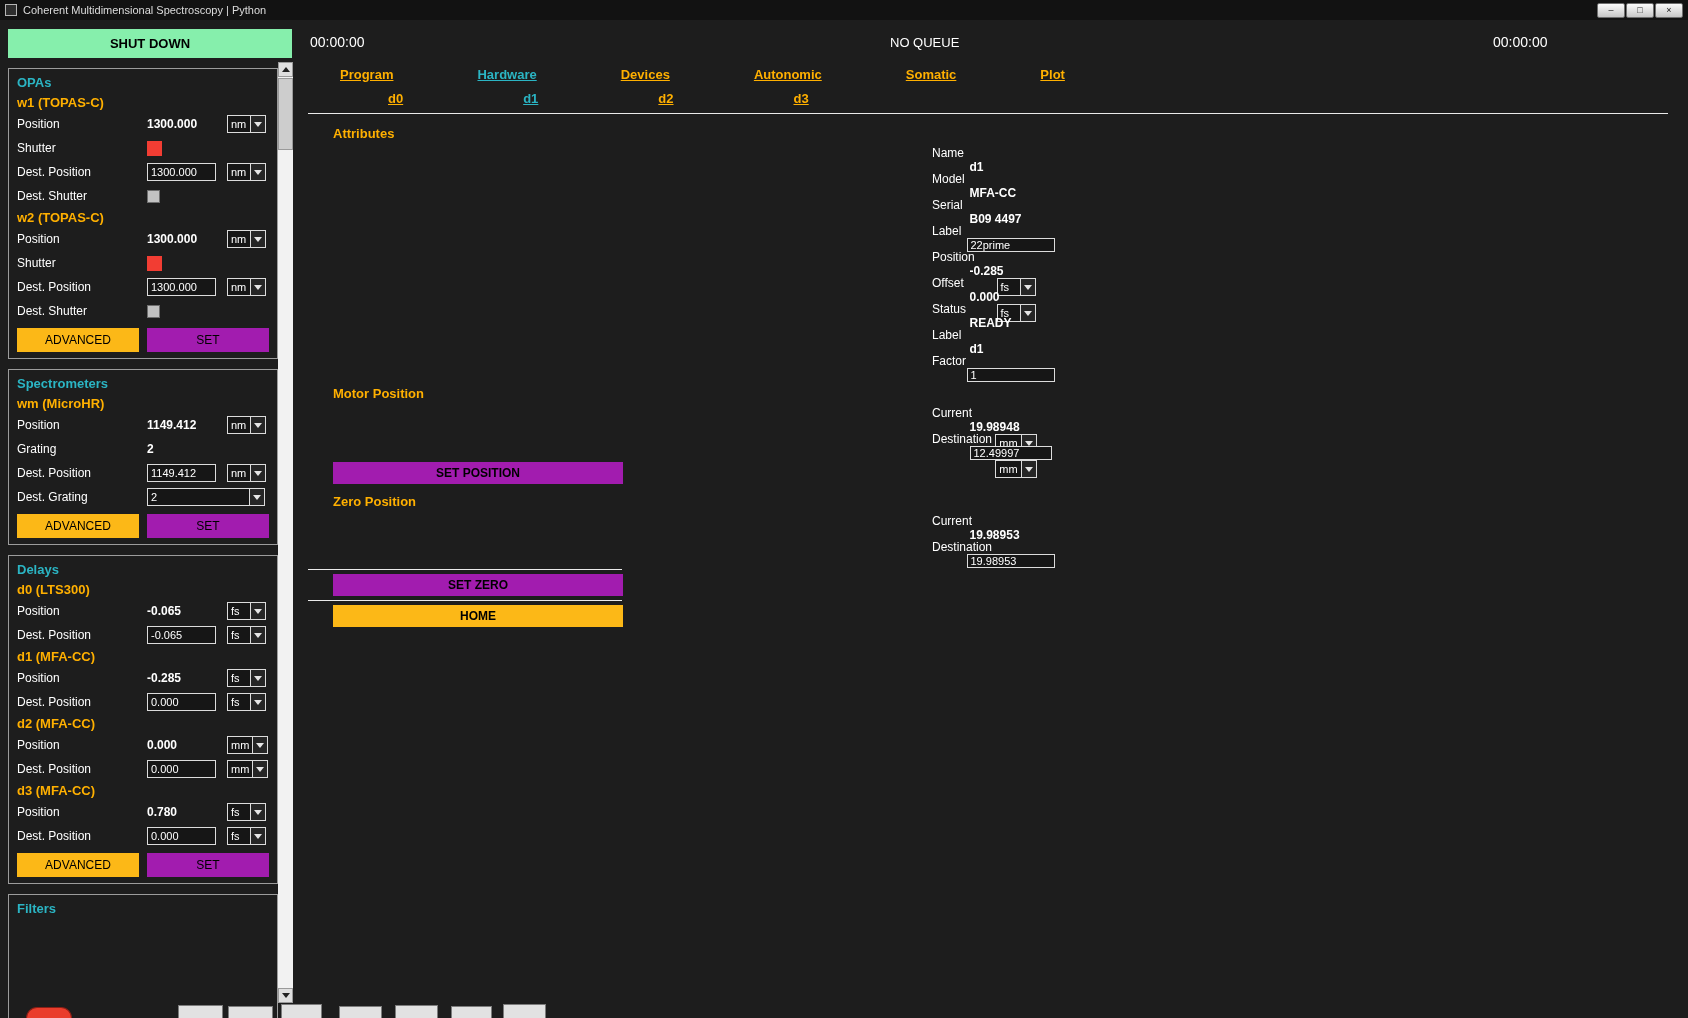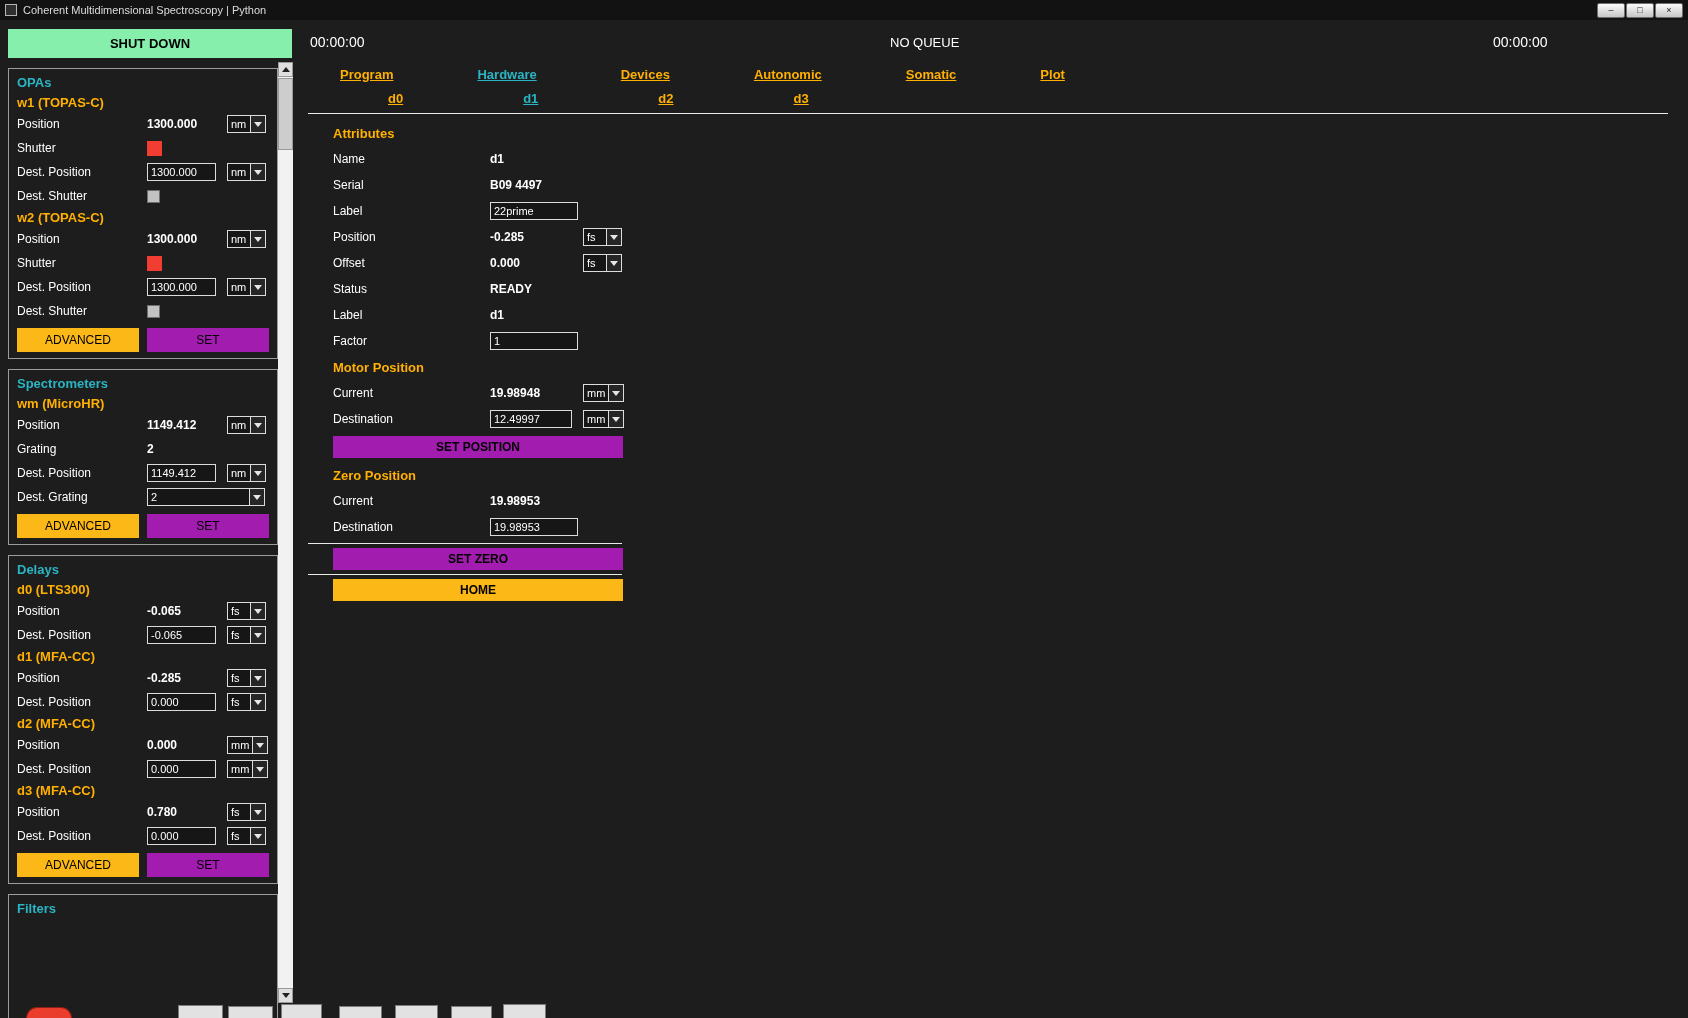--- a/index.html
+++ b/index.html
@@ -69,21 +69,21 @@
   
   .main{position:absolute;left:308px;top:62px;right:0;bottom:14px;}
   .tabrow{display:flex;align-items:center;height:24px;}
   .tabrow1{padding-left:32px;gap:84px;}
   .tabrow2{padding-left:80px;gap:120px;}
   .tab{font-size:13px;font-weight:bold;color:#ffb000;text-decoration:underline;cursor:pointer;}
   .tab.active{color:#2bb5c4;}
   .hr-line{height:1px;background:#eaeaea;margin:3px 20px 0 0;}
   .panel{padding:6px 0 0 25px;}
   .group-header{color:#ffb000;font-size:13px;font-weight:bold;height:26px;display:flex;align-items:center;}
-  .prow{display:flex;align-items:center;height:26px;}
+  .prow{display:flex;align-items:center;height:26px;flex-direction:column;}
   .plabel{width:157px;flex:none;}
   .pvalue{width:82px;flex:none;}
   .panel-btn{width:290px;height:22px;border:none;font-weight:bold;font-size:12px;font-family:inherit;
     color:#000;margin:4px 0;cursor:pointer;display:block;}
   .rule{width:314px;height:1px;background:#eaeaea;margin:3px 0 3px -25px;}
 
   
   .frag{position:absolute;z-index:20;bottom:0;}
   .frag.red{left:26px;width:46px;height:11px;background:#ea3d2c;border:1px solid #8a1f16;border-bottom:none;border-radius:12px 12px 0 0;}
   .frag.g{background:#e2e2e2;border:1px solid #7c7c7c;border-bottom:none;}
@@ -314,20 +314,24 @@
       <span class="tab">d3</span>
     </div>
   <div class="hr-line"></div>
   <div class="panel">
       <div class="group-header">Attributes</div>
       <div class="prow">
         <span class="row-label plabel">Name</span>
         <span class="row-value pvalue">d1</span>
       </div>
       <div class="prow">
+        <span class="row-label plabel">Model</span>
+        <span class="row-value pvalue">MFA-CC</span>
+      </div>
+      <div class="prow">
         <span class="row-label plabel">Serial</span>
         <span class="row-value pvalue">B09 4497</span>
       </div>
       <div class="prow">
         <span class="row-label plabel">Label</span>
         <input class="text-input pwide" value="22prime" style="">
       </div>
       <div class="prow">
         <span class="row-label plabel">Position</span>
         <span class="row-value pvalue">-0.285</span>

